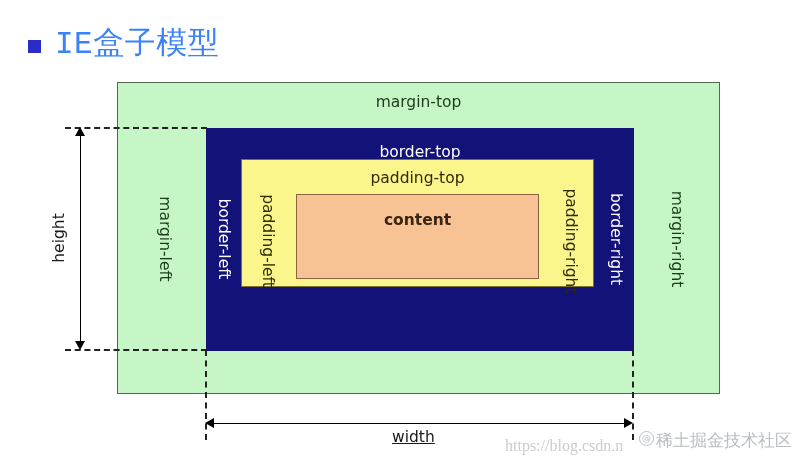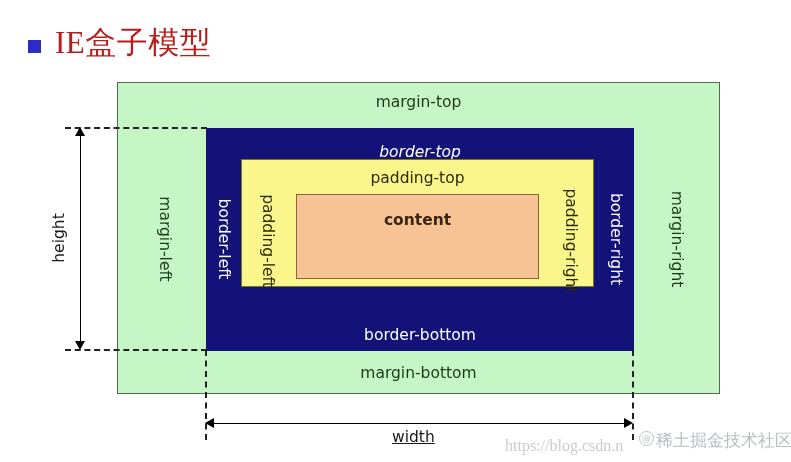--- a/index.html
+++ b/index.html
@@ -25,23 +25,23 @@
   }
   #title-bullet {
     width: 13px;
     height: 13px;
     background: #2b2bc8;
     margin-right: 14px;
     margin-top: 6px;
     flex: none;
   }
   #title-text {
-    font-family: Liberation Serif, serif;
+    font-family: Liberation Mono, monospace;
     font-size: 31px;
-    color: #b91c1c;
+    color: #3b82f6;
     letter-spacing: 0.5px;
     white-space: nowrap;
   }
 
   
   #margin-box {
     position: absolute;
     left: 117px;
     top: 82px;
     width: 603px;
@@ -177,31 +177,29 @@
 
 <div id="title-row">
   <div id="title-bullet"></div>
   <div id="title-text">IE盒子模型</div>
 </div>
 
 <div id="margin-box">
 
   <div class="lbl lbl-dark h-center" style="top:12px;">margin-top</div>
 
-  <div class="lbl lbl-dark h-center" style="bottom:12px;">margin-bottom</div>
 
   <div class="lbl lbl-dark rot-cw" style="left:46px; top:156px;">margin-left</div>
 
   <div class="lbl lbl-dark rot-cw" style="left:558px; top:156px;">margin-right</div>
 
   <div id="border-box">
 
-    <div class="lbl lbl-white h-center" style="top:17px;font-style:italic;">border-top</div>
-
-    <div class="lbl lbl-white h-center" style="bottom:8px;">border-bottom</div>
+    <div class="lbl lbl-white h-center" style="top:17px;">border-top</div>
+
 
     <div class="lbl lbl-white rot-cw" style="left:17px; top:111px;">border-left</div>
 
     <div class="lbl lbl-white rot-cw" style="left:409px; top:111px;">border-right</div>
 
     <div id="padding-box">
 
       <div class="lbl lbl-yell h-center" style="top:11px;">padding-top</div>
 
 

